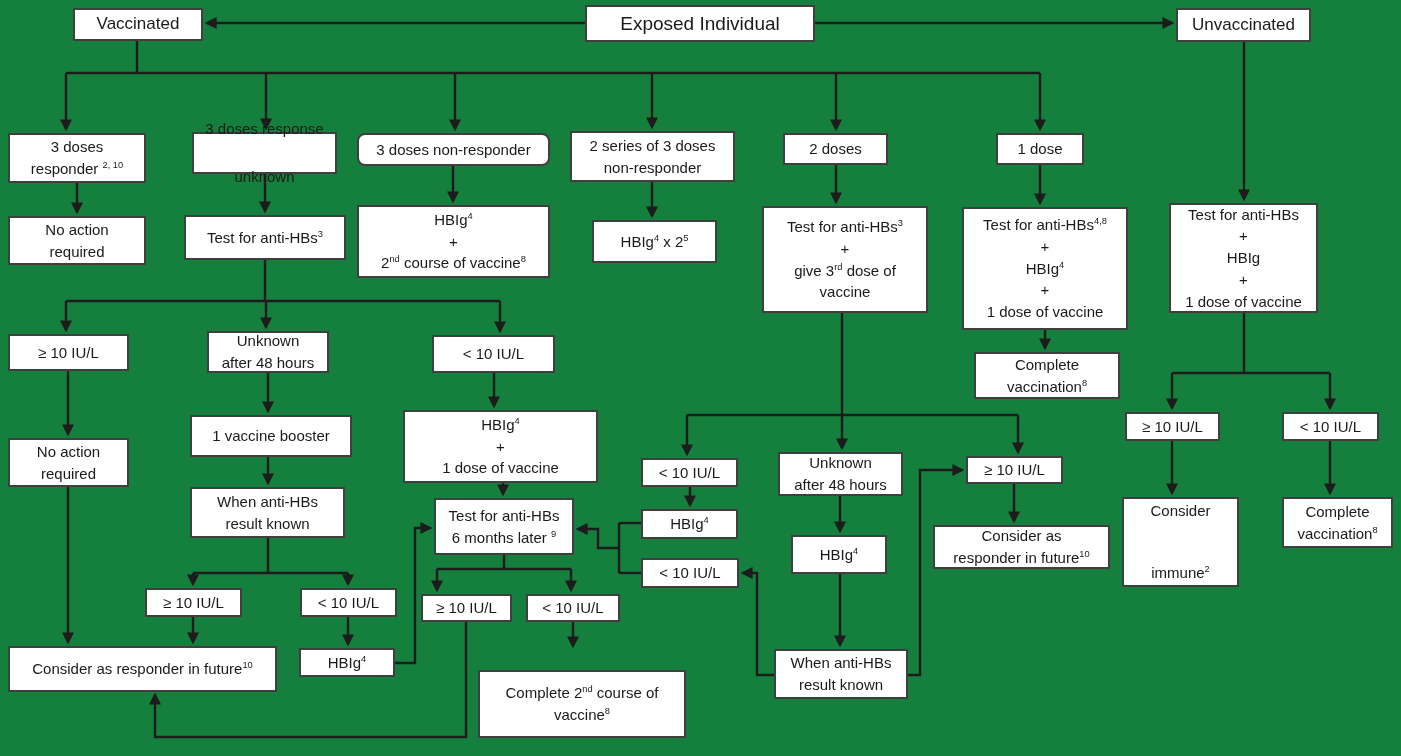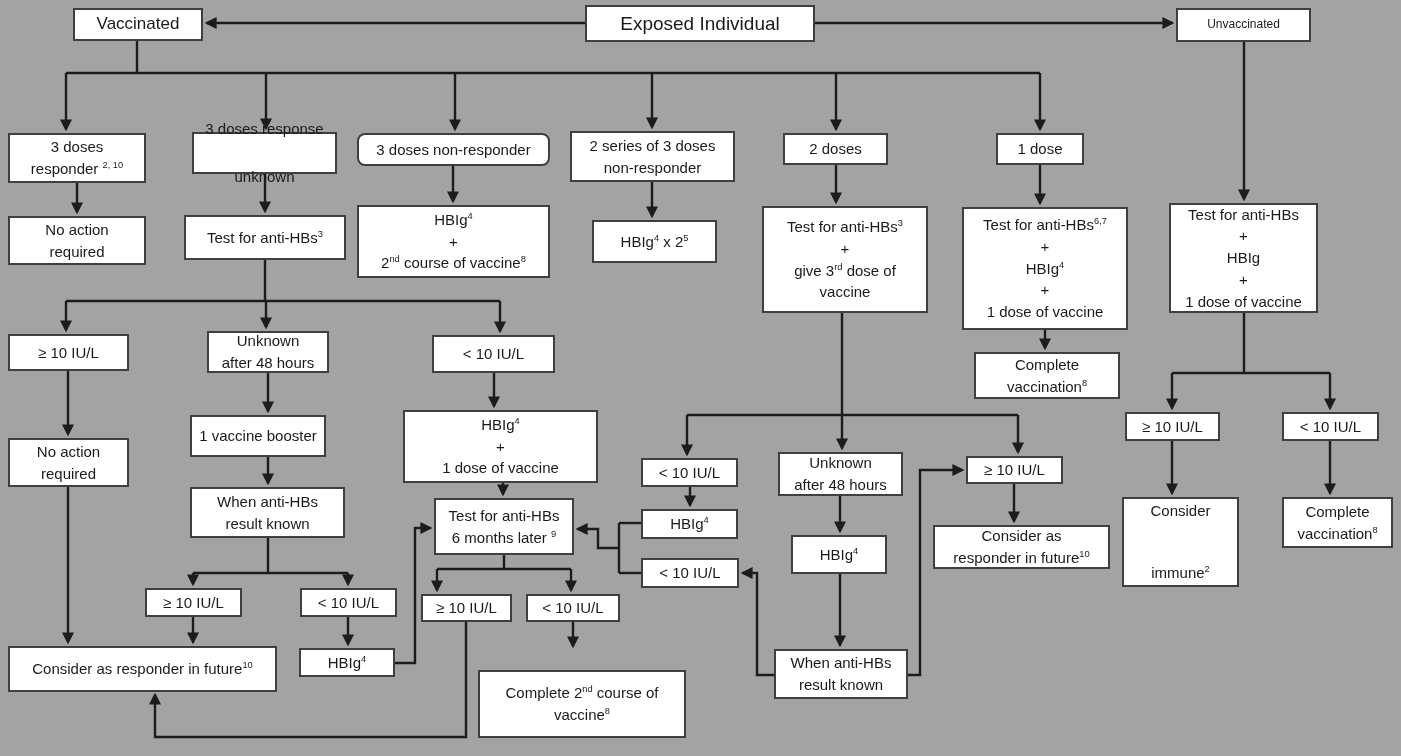--- a/index.html
+++ b/index.html
@@ -1,19 +1,19 @@
 <!DOCTYPE html>
 <html><head>
 <meta charset="utf-8">
 <style>
   html,body{margin:0;padding:0;background:#ffffff;}
   .canvas{
     position:relative;
     width:1401px;height:756px;
-    background:#a3a3a3;
+    background:#15803d;
     font-family:"Liberation Sans", sans-serif;
     color:#1a1a1a;
     overflow:hidden;
   }
   .canvas svg{position:absolute;left:0;top:0;}
   .box{
     position:absolute;
     box-sizing:border-box;
     border:2px solid #3f3f3f;
     background:#ffffff;
@@ -102,21 +102,21 @@
       <polyline points="1330,373 1330,408" fill="none" stroke="#1c1c1c" stroke-width="2.4" stroke-linejoin="miter" marker-end="url(#arrowhead)"></polyline>
       <polyline points="1172,441 1172,493" fill="none" stroke="#1c1c1c" stroke-width="2.4" stroke-linejoin="miter" marker-end="url(#arrowhead)"></polyline>
       <polyline points="1330,441 1330,493" fill="none" stroke="#1c1c1c" stroke-width="2.4" stroke-linejoin="miter" marker-end="url(#arrowhead)"></polyline>
     </svg>
     <div class="box" style="left: 73px; top: 8px; width: 130px; height: 33px; border-color: rgb(63, 63, 63); font-size: 17px;">
       <div class="line">Vaccinated</div>
     </div>
     <div class="box" style="left: 585px; top: 5px; width: 230px; height: 37px; border-color: rgb(63, 63, 63); font-size: 19px;">
       <div class="line">Exposed Individual</div>
     </div>
-    <div class="box" style="left: 1176px; top: 8px; width: 135px; height: 34px; border-color: rgb(63, 63, 63); font-size: 12px;">
+    <div class="box" style="left: 1176px; top: 8px; width: 135px; height: 34px; border-color: rgb(63, 63, 63); font-size: 17px;">
       <div class="line">Unvaccinated</div>
     </div>
     <div class="box" style="left: 8px; top: 133px; width: 138px; height: 50px; border-color: rgb(63, 63, 63);">
       <div class="line">3 doses</div>
       <div class="line">responder <sup>2, 10</sup></div>
     </div>
     <div class="box" style="left: 192px; top: 132px; width: 145px; height: 42px; border-color: rgb(63, 63, 63); gap: 26px;">
       <div class="line">3 doses response</div>
       <div class="line">unknown</div>
     </div>
@@ -148,21 +148,21 @@
     <div class="box" style="left: 592px; top: 220px; width: 125px; height: 43px; border-color: rgb(63, 63, 63);">
       <div class="line">HBIg<sup>4</sup> x 2<sup>5</sup></div>
     </div>
     <div class="box" style="left: 762px; top: 206px; width: 166px; height: 107px; border-color: rgb(63, 63, 63);">
       <div class="line">Test for anti-HBs<sup>3</sup></div>
       <div class="line">+</div>
       <div class="line">give 3<sup>rd</sup> dose of</div>
       <div class="line">vaccine</div>
     </div>
     <div class="box" style="left: 962px; top: 207px; width: 166px; height: 123px; border-color: rgb(63, 63, 63);">
-      <div class="line">Test for anti-HBs<sup>6,7</sup></div>
+      <div class="line">Test for anti-HBs<sup>4,8</sup></div>
       <div class="line">+</div>
       <div class="line">HBIg<sup>4</sup></div>
       <div class="line">+</div>
       <div class="line">1 dose of vaccine</div>
     </div>
     <div class="box" style="left: 1169px; top: 203px; width: 149px; height: 110px; border-color: rgb(63, 63, 63);">
       <div class="line">Test for anti-HBs</div>
       <div class="line">+</div>
       <div class="line">HBIg</div>
       <div class="line">+</div>
@@ -185,21 +185,21 @@
     <div class="box" style="left: 1125px; top: 412px; width: 95px; height: 29px; border-color: rgb(63, 63, 63);">
       <div class="line">≥ 10 IU/L</div>
     </div>
     <div class="box" style="left: 1282px; top: 412px; width: 97px; height: 29px; border-color: rgb(63, 63, 63);">
       <div class="line">&lt; 10 IU/L</div>
     </div>
     <div class="box" style="left: 8px; top: 438px; width: 121px; height: 49px; border-color: rgb(63, 63, 63);">
       <div class="line">No action</div>
       <div class="line">required</div>
     </div>
-    <div class="box" style="left: 190px; top: 415px; width: 136px; height: 42px; border-color: rgb(63, 63, 63); text-align: center;">
+    <div class="box" style="left: 190px; top: 415px; width: 162px; height: 42px; border-color: rgb(63, 63, 63); text-align: center;">
       <div class="line">1 vaccine booster</div>
     </div>
     <div class="box" style="left: 403px; top: 410px; width: 195px; height: 73px; border-color: rgb(63, 63, 63);">
       <div class="line">HBIg<sup>4</sup></div>
       <div class="line">+</div>
       <div class="line">1 dose of vaccine</div>
     </div>
     <div class="box" style="left: 641px; top: 458px; width: 97px; height: 29px; border-color: rgb(63, 63, 63);">
       <div class="line">&lt; 10 IU/L</div>
     </div>

